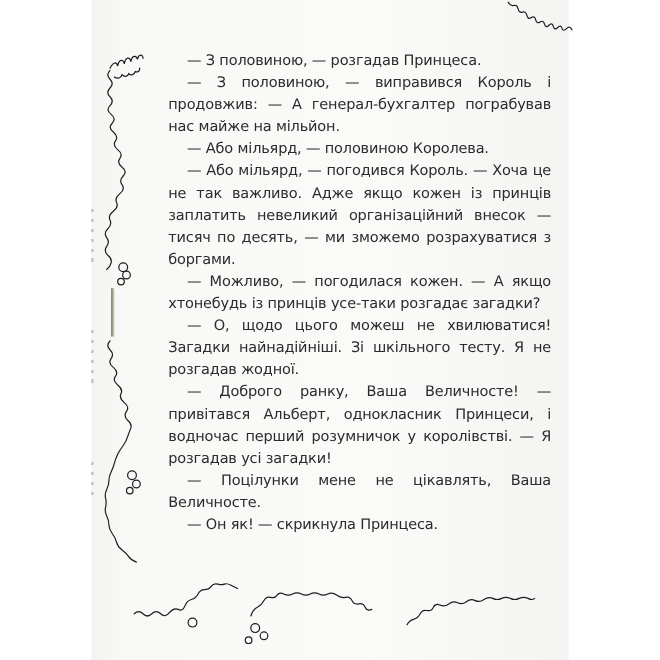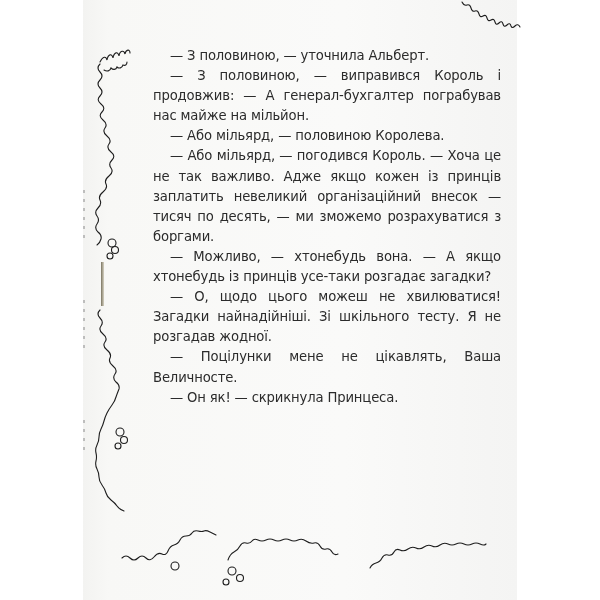--- a/index.html
+++ b/index.html
@@ -61,22 +61,23 @@
     <circle cx="175" cy="566" r="4"></circle>
       <circle cx="232" cy="571" r="4"></circle>
       <circle cx="240" cy="578" r="3.5"></circle>
       <circle cx="226" cy="582" r="3"></circle>
 
     <path d="M462,2 q2,4 5,3 q3,-1 4,3 q1,4 4,3 q3,-1 4,3 q1,4 4,2 q3,-2 4,2 q1,4 4,2 q3,-2 4,2 q1,4 4,1 q3,-3 4,1 q1,4 4,1 q3,-3 4,1 q1,3 4,0 q3,-3 5,1"></path>
   </g>
 </svg>
 
 <div class="text">
-  <p class="ind">— З половиною, — уточнила Альберт.</p>
+  <p class="ind">— З половиною, — розгадав Принцеса.</p>
   <p class="ind">— З половиною, — виправився Король і продовжив: — А генерал-бухгалтер пограбував нас майже на мільйон.</p>
   <p class="ind">— Або мільярд, — половиною Королева.</p>
   <p class="ind">— Або мільярд, — погодився Король. — Хоча це не так важливо. Адже якщо кожен із принців заплатить невеликий організаційний внесок — тисяч по десять, — ми зможемо розрахуватися з боргами.</p>
-  <p class="ind">— Можливо, — хтонебудь вона. — А якщо хтонебудь із принців усе-таки розгадає загадки?</p>
+  <p class="ind">— Можливо, — погодилася кожен. — А якщо хтонебудь із принців усе-таки розгадає загадки?</p>
   <p class="ind">— О, щодо цього можеш не хвилюватися! Загадки найнадійніші. Зі шкільного тесту. Я не розгадав жодної.</p>
+  <p class="ind">— Доброго ранку, Ваша Величносте! — привітався Альберт, однокласник Принцеси, і водночас перший розумничок у королівстві. — Я розгадав усі загадки!</p>
   <p class="ind">— Поцілунки мене не цікавлять, Ваша Величносте.</p>
   <p class="ind">— Он як! — скрикнула Принцеса.</p>
 
 </div>
 
 </body></html>

